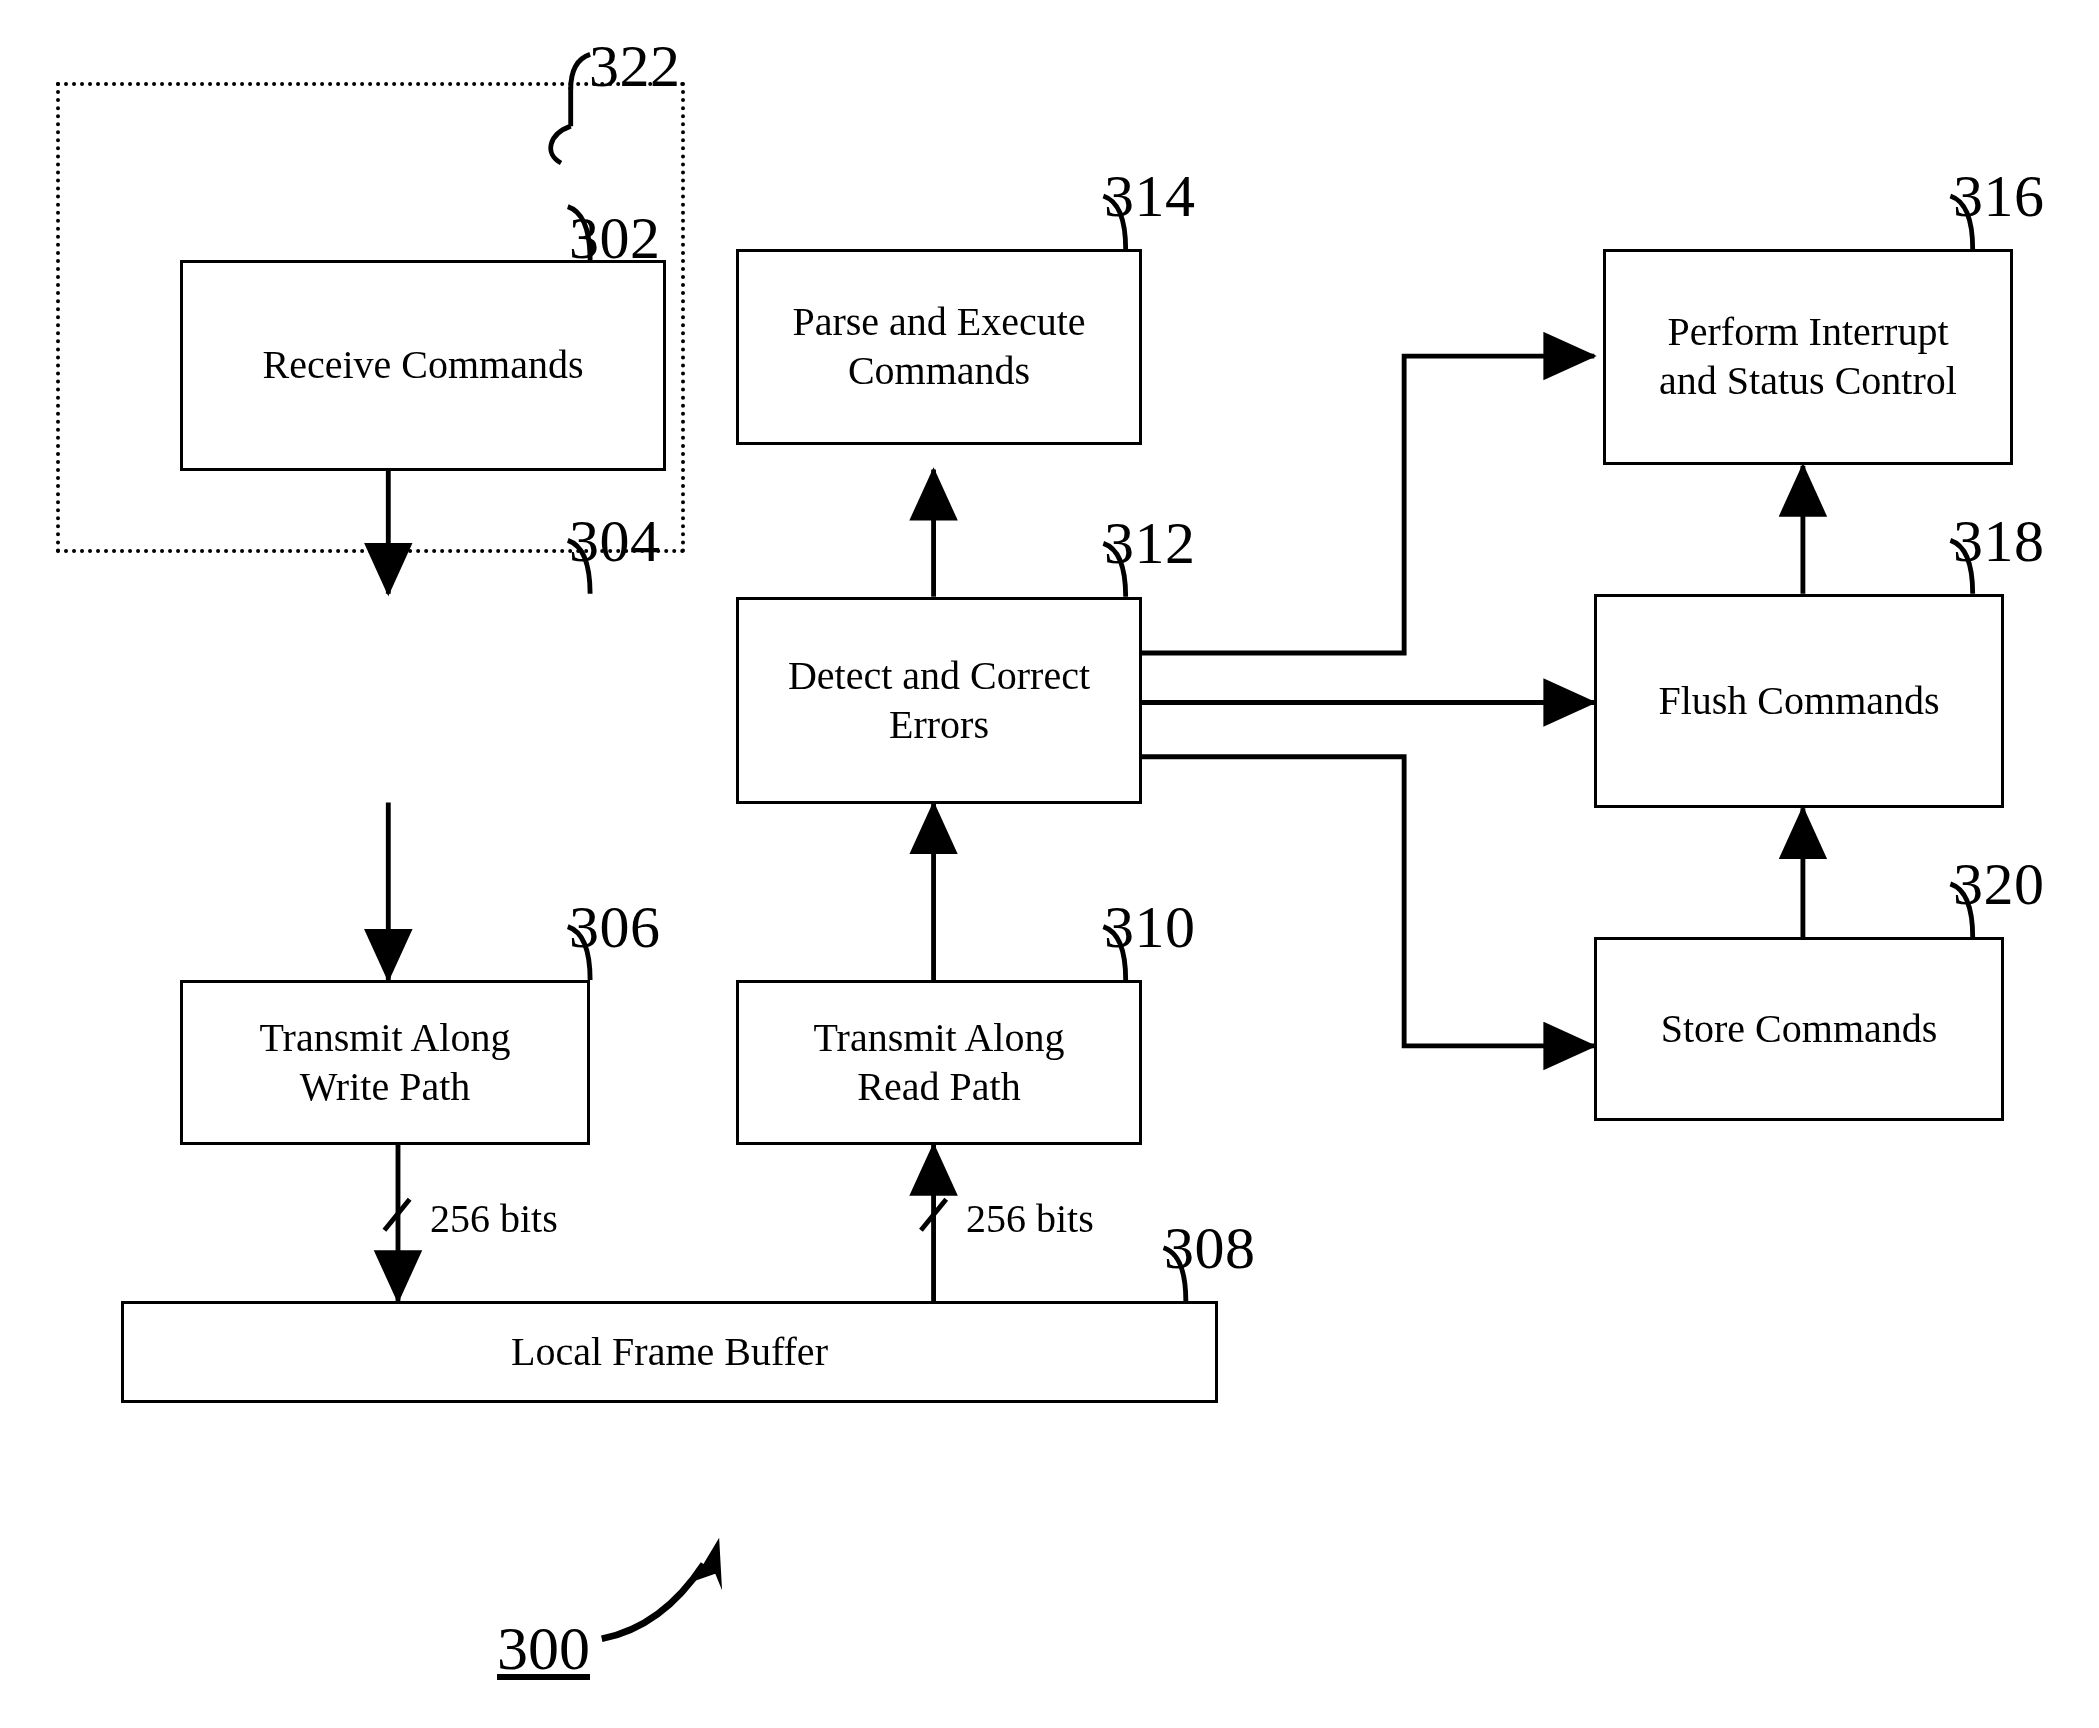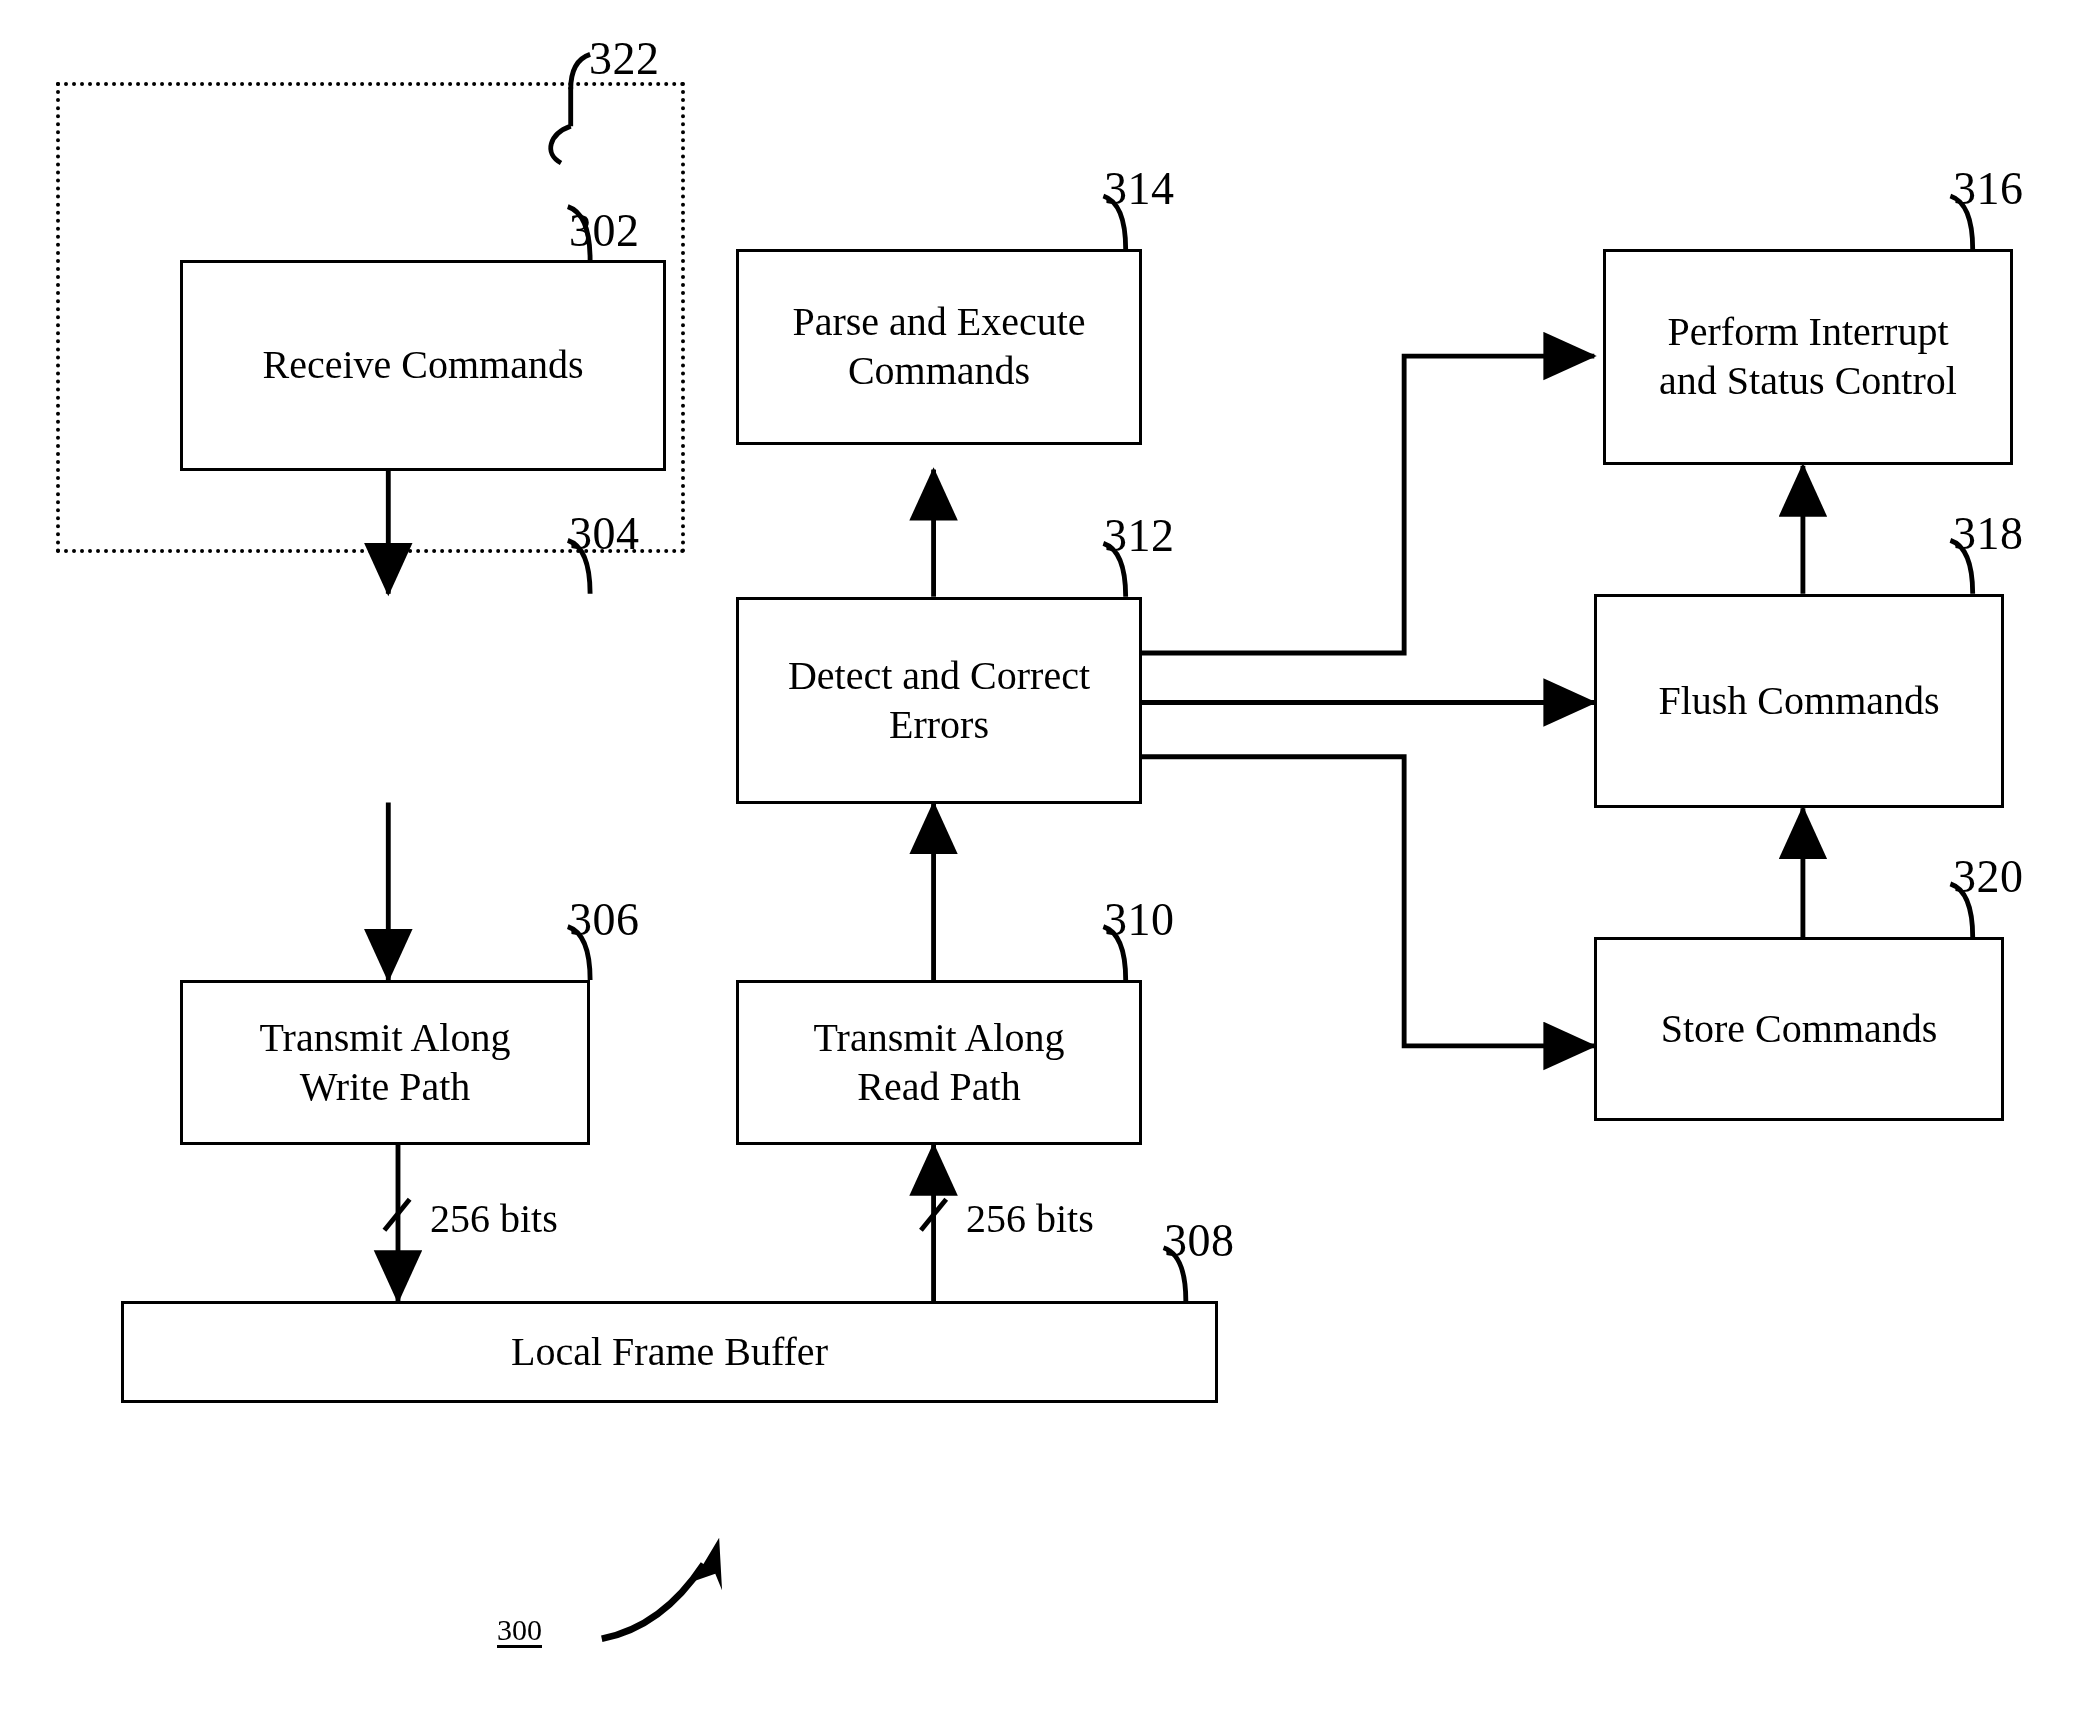--- a/index.html
+++ b/index.html
@@ -38,32 +38,32 @@
     line-height: 1.22;
     font-size: 40px;
     padding: 3.9px 9.7px;
   }
   .node .lbl {
     display: block;
     white-space: pre-line;
   }
   .refnum {
     position: absolute;
-    font-size: 46px;
+    font-size: 60px;
     letter-spacing: 0.5px;
     white-space: nowrap;
   }
   .edge-label {
     position: absolute;
     font-size: 40px;
     white-space: nowrap;
   }
   .figtag {
     position: absolute;
-    font-size: 30px;
+    font-size: 62px;
     text-decoration: underline;
     text-underline-offset: 4.9px;
     white-space: nowrap;
   }
   .dotted-region {
     position: absolute;
     box-sizing: border-box;
     border: 4.9px dotted #000000;
     background: transparent;
   }

